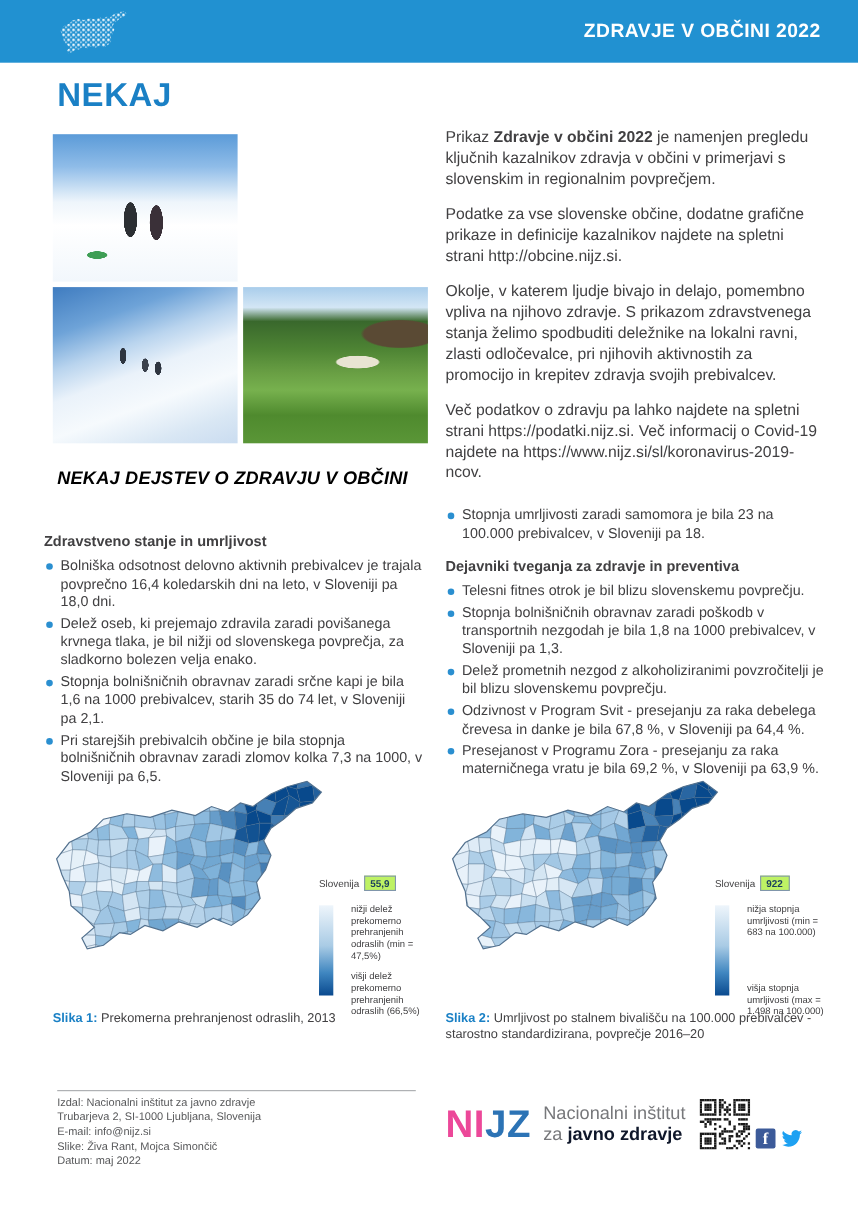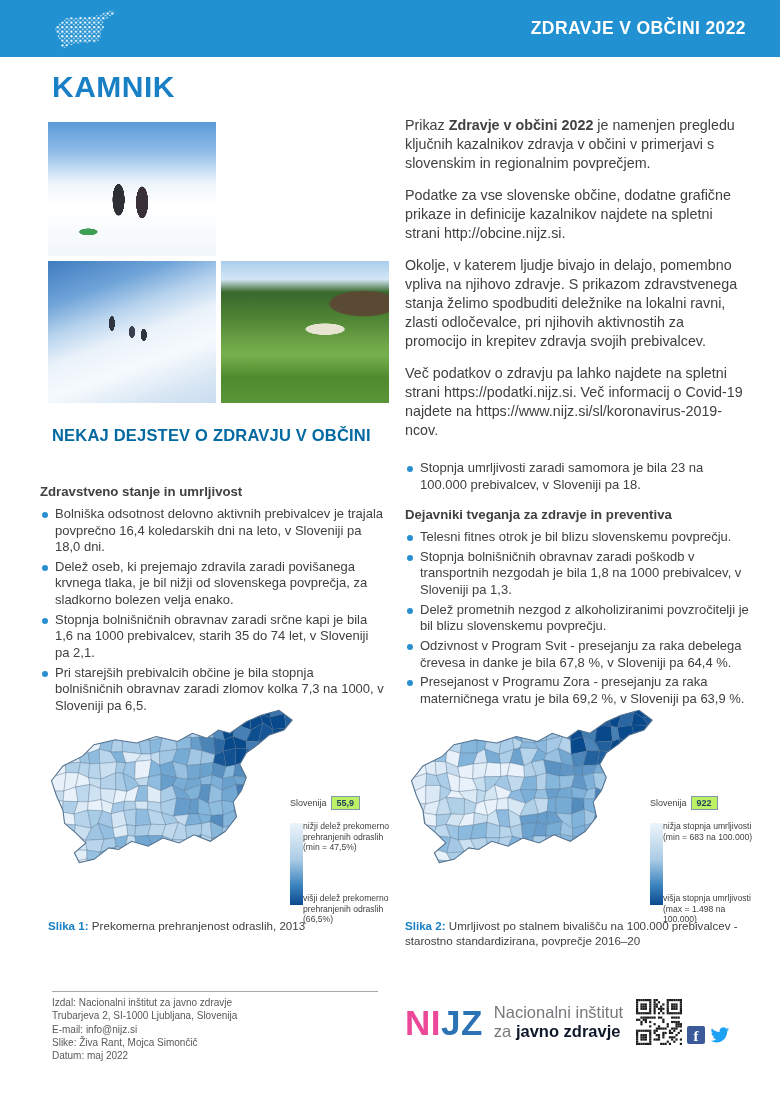--- a/index.html
+++ b/index.html
@@ -41,41 +41,41 @@
     linear-gradient(180deg,#a9cdeb 0%,#d3e6f5 13%,#39682c 22%,#4e8434 40%,#699f44 55%,#77b14e 66%,#4f8a2e 82%,#5a9637 100%);}
 
   
   .intro{position:absolute;left:405px;top:116px;width:342px;font-size:14.3px;
     line-height:1.33;color:#414042;}
   .intro p{margin:0 0 13px 0;}
   .intro strong{color:#414042;}
 
   
   .facts-heading{position:absolute;left:52px;top:426px;font-size:16.5px;font-weight:bold;
-    color:#0369a1;letter-spacing:0.2px;}
+    color:#000000;letter-spacing:0.2px;font-style:italic;}
   .facts-col{position:absolute;top:460px;width:344px;font-size:13px;line-height:1.28;}
   .facts-col.left{left:40px;margin-top:24px;}
   .facts-col.right{left:405px;}
   .facts-sub{font-weight:bold;font-size:13.2px;margin:0 0 5px 0;color:#414042;}
   ul.fact-list{list-style:none;margin:0;padding:0;}
   ul.fact-list li{position:relative;padding-left:15px;margin-bottom:3px;}
   ul.fact-list li::before{content:"";position:absolute;left:2px;top:6px;width:6px;height:6px;
     border-radius:50%;background:#2a8fd0;}
   .facts-gap{height:11px;}
 
   
   .map-fig{position:absolute;top:698px;height:218px;}
   .map-fig.one{left:40px;width:352px;}
   .map-fig.two{left:400px;width:370px;}
   .slo-map{position:absolute;left:0;top:4px;}
   .legend{position:absolute;left:250px;top:98px;width:104px;}
   .slovenija-row{font-size:9px;color:#414042;white-space:nowrap;}
   .slovenija-val{display:inline-block;margin-left:4px;padding:1px 5px;background:#bef264;
     border:1px solid #8096ab;font-weight:bold;color:#1c3f5e;font-size:9px;}
-  .legend-body{display:flex;gap:0;margin-top:13px;justify-content:flex-end;}
+  .legend-body{display:flex;gap:16px;margin-top:13px;justify-content:flex-end;}
   .legend-bar{width:13px;height:82px;background:linear-gradient(180deg,#eef5fb 0%,#a9cbe5 45%,#3f86c0 75%,#0a4a8f 100%);flex:0 0 auto;}
   .legend-labels{display:flex;flex-direction:column;justify-content:space-between;height:104px;
     font-size:8.6px;line-height:1.25;color:#414042;margin-top:-2px;}
 
   .caption{position:absolute;top:918px;font-size:11.6px;line-height:1.3;color:#414042;}
   .caption.one{left:48px;width:330px;}
   .caption.two{left:405px;width:362px;}
   .cap-label{color:#1a80c5;font-weight:bold;}
 
   
@@ -104,21 +104,21 @@
       <pattern id="dots" width="22" height="22" patternUnits="userSpaceOnUse">
         <circle cx="6" cy="6" r="5.5" fill="#ffffff"></circle>
         <circle cx="17" cy="16" r="3.6" fill="#ffffff"></circle>
       </pattern>
     </defs>
     <path d="M14,96 L28,78 L52,66 L66,52 L92,46 L118,50 L142,42 L168,48 L186,38 L204,44 L218,34 L232,38 L252,24 L270,16 L292,10 L308,22 L298,34 L280,40 L266,52 L252,62 L244,76 L252,92 L246,108 L236,122 L240,140 L226,158 L208,170 L188,162 L170,172 L150,166 L132,176 L112,170 L96,180 L84,178 L66,192 L48,196 L42,184 L56,172 L44,160 L30,148 L28,132 L20,114 Z" fill="url(#dots)"></path>
   </svg>
   <div class="header-title">ZDRAVJE V OBČINI 2022</div>
 </div>
 
-<div class="muni-title">KAMNIK</div>
+<div class="muni-title">NEKAJ</div>
 
 <div class="photo-grid">
   <div class="photo photo-1"></div>
   <div class="photo photo-2"></div>
   <div class="photo photo-3"></div>
   <div class="photo photo-4"></div>
 </div>
 
 <div class="intro">
   <p><span>Prikaz </span><strong>Zdravje v občini 2022</strong><span> je namenjen pregledu ključnih kazalnikov zdravja v občini v primerjavi s slovenskim in regionalnim povprečjem.</span></p>

